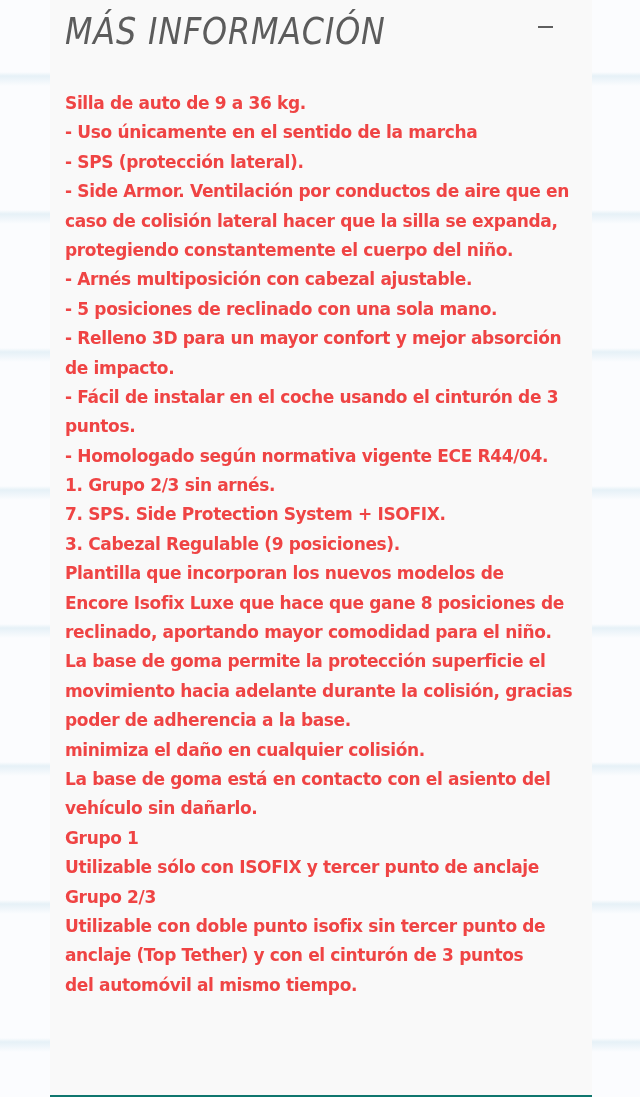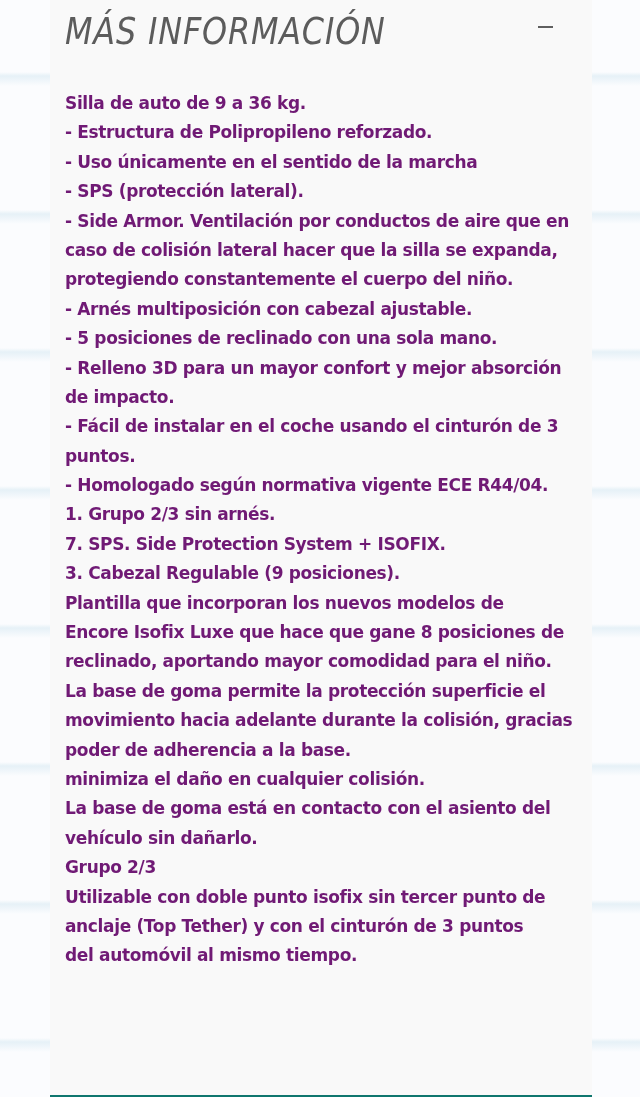--- a/index.html
+++ b/index.html
@@ -74,38 +74,37 @@
       top: 89px;
       width: 520px;
     }
     .line {
       display: block;
       font-family: "DejaVu Sans", sans-serif;
       font-weight: bold;
       font-size: 17px;
       line-height: 29.4px;
       height: 29.4px;
-      color: #701a75;
+      color: #ef4444;
       white-space: nowrap;
       letter-spacing: -0.35px;
     }
   </style>
 </head>
 <body>
 
 <div class="panel">
   <div class="panel-header">
     <h2 class="panel-title">MÁS INFORMACIÓN</h2>
     <div class="collapse-btn">
       <span class="bar"></span>
     </div>
   </div>
   <div class="panel-body">
     <span class="line">Silla de auto de 9 a 36 kg.</span>
-    <span class="line">- Estructura de Polipropileno reforzado.</span>
     <span class="line">- Uso únicamente en el sentido de la marcha</span>
     <span class="line">- SPS (protección lateral).</span>
     <span class="line">- Side Armor. Ventilación por conductos de aire que en</span>
     <span class="line">caso de colisión lateral hacer que la silla se expanda,</span>
     <span class="line">protegiendo constantemente el cuerpo del niño.</span>
     <span class="line">- Arnés multiposición con cabezal ajustable.</span>
     <span class="line">- 5 posiciones de reclinado con una sola mano.</span>
     <span class="line">- Relleno 3D para un mayor confort y mejor absorción</span>
     <span class="line">de impacto.</span>
     <span class="line">- Fácil de instalar en el coche usando el cinturón de 3</span>
@@ -116,18 +115,20 @@
     <span class="line">3. Cabezal Regulable (9 posiciones).</span>
     <span class="line">Plantilla que incorporan los nuevos modelos de</span>
     <span class="line">Encore Isofix Luxe que hace que gane 8 posiciones de</span>
     <span class="line">reclinado, aportando mayor comodidad para el niño.</span>
     <span class="line">La base de goma permite la protección superficie el</span>
     <span class="line">movimiento hacia adelante durante la colisión, gracias</span>
     <span class="line">poder de adherencia a la base.</span>
     <span class="line">minimiza el daño en cualquier colisión.</span>
     <span class="line">La base de goma está en contacto con el asiento del</span>
     <span class="line">vehículo sin dañarlo.</span>
+    <span class="line">Grupo 1</span>
+    <span class="line">Utilizable sólo con ISOFIX y tercer punto de anclaje</span>
     <span class="line">Grupo 2/3</span>
     <span class="line">Utilizable con doble punto isofix sin tercer punto de</span>
     <span class="line">anclaje (Top Tether) y con el cinturón de 3 puntos</span>
     <span class="line">del automóvil al mismo tiempo.</span>
   </div>
 </div>
 
 </body></html>

